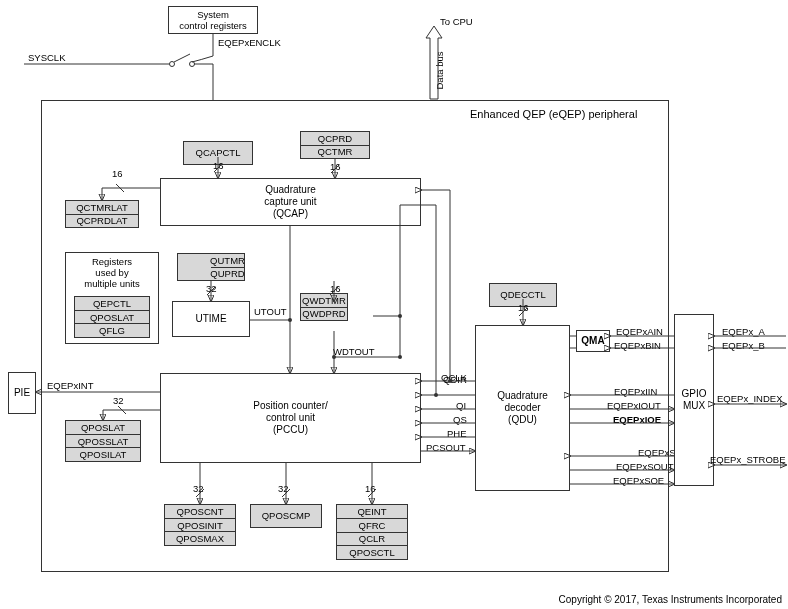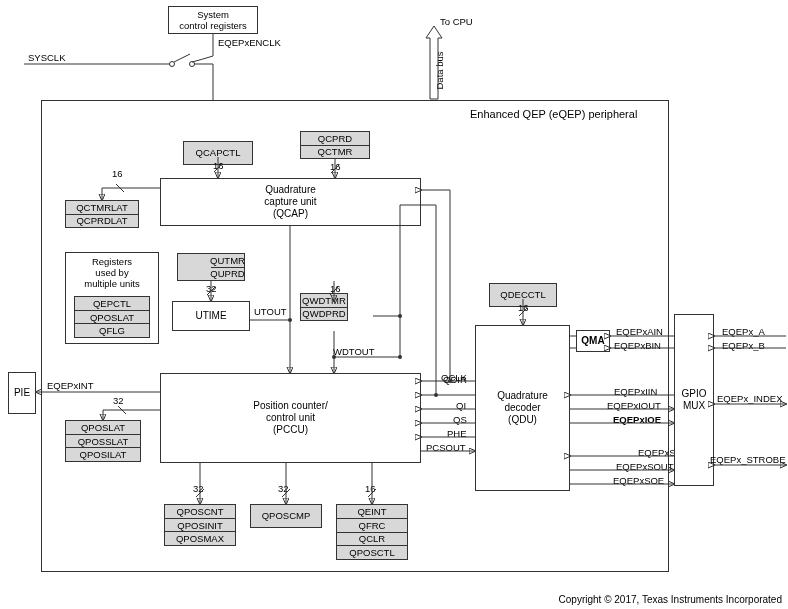--- a/index.html
+++ b/index.html
@@ -126,21 +126,21 @@
     <div>QEPCTL</div>
     <div>QPOSLAT</div>
     <div>QFLG</div>
   </div>
 
   <div class="stack" style="left:177px; top:253px; width:68px; height:28px;padding-left:33px;">
     <div>QUTMR</div>
     <div>QUPRD</div>
   </div>
   <div class="lbl" style="left:206px; top:283px;">32</div>
-  <div class="box" style="left:172px; top:301px; width:78px; height:30px;">UTIME</div>
+  <div class="box" style="left:172px; top:301px; width:78px; height:36px;">UTIME</div>
   <div class="lbl" style="left:254px; top:306px;">UTOUT</div>
 
   <div class="stack" style="left:300px; top:253px; width:48px; height:28px;margin-top:40px;">
     <div>QWDTMR</div>
     <div>QWDPRD</div>
   </div>
   <div class="lbl" style="left:330px; top:283px;">16</div>
   <div class="lbl" style="left:333px; top:346px;">WDTOUT</div>
 
   <div class="box reg" style="left:489px; top:283px; width:68px; height:16px;">QDECCTL</div>

